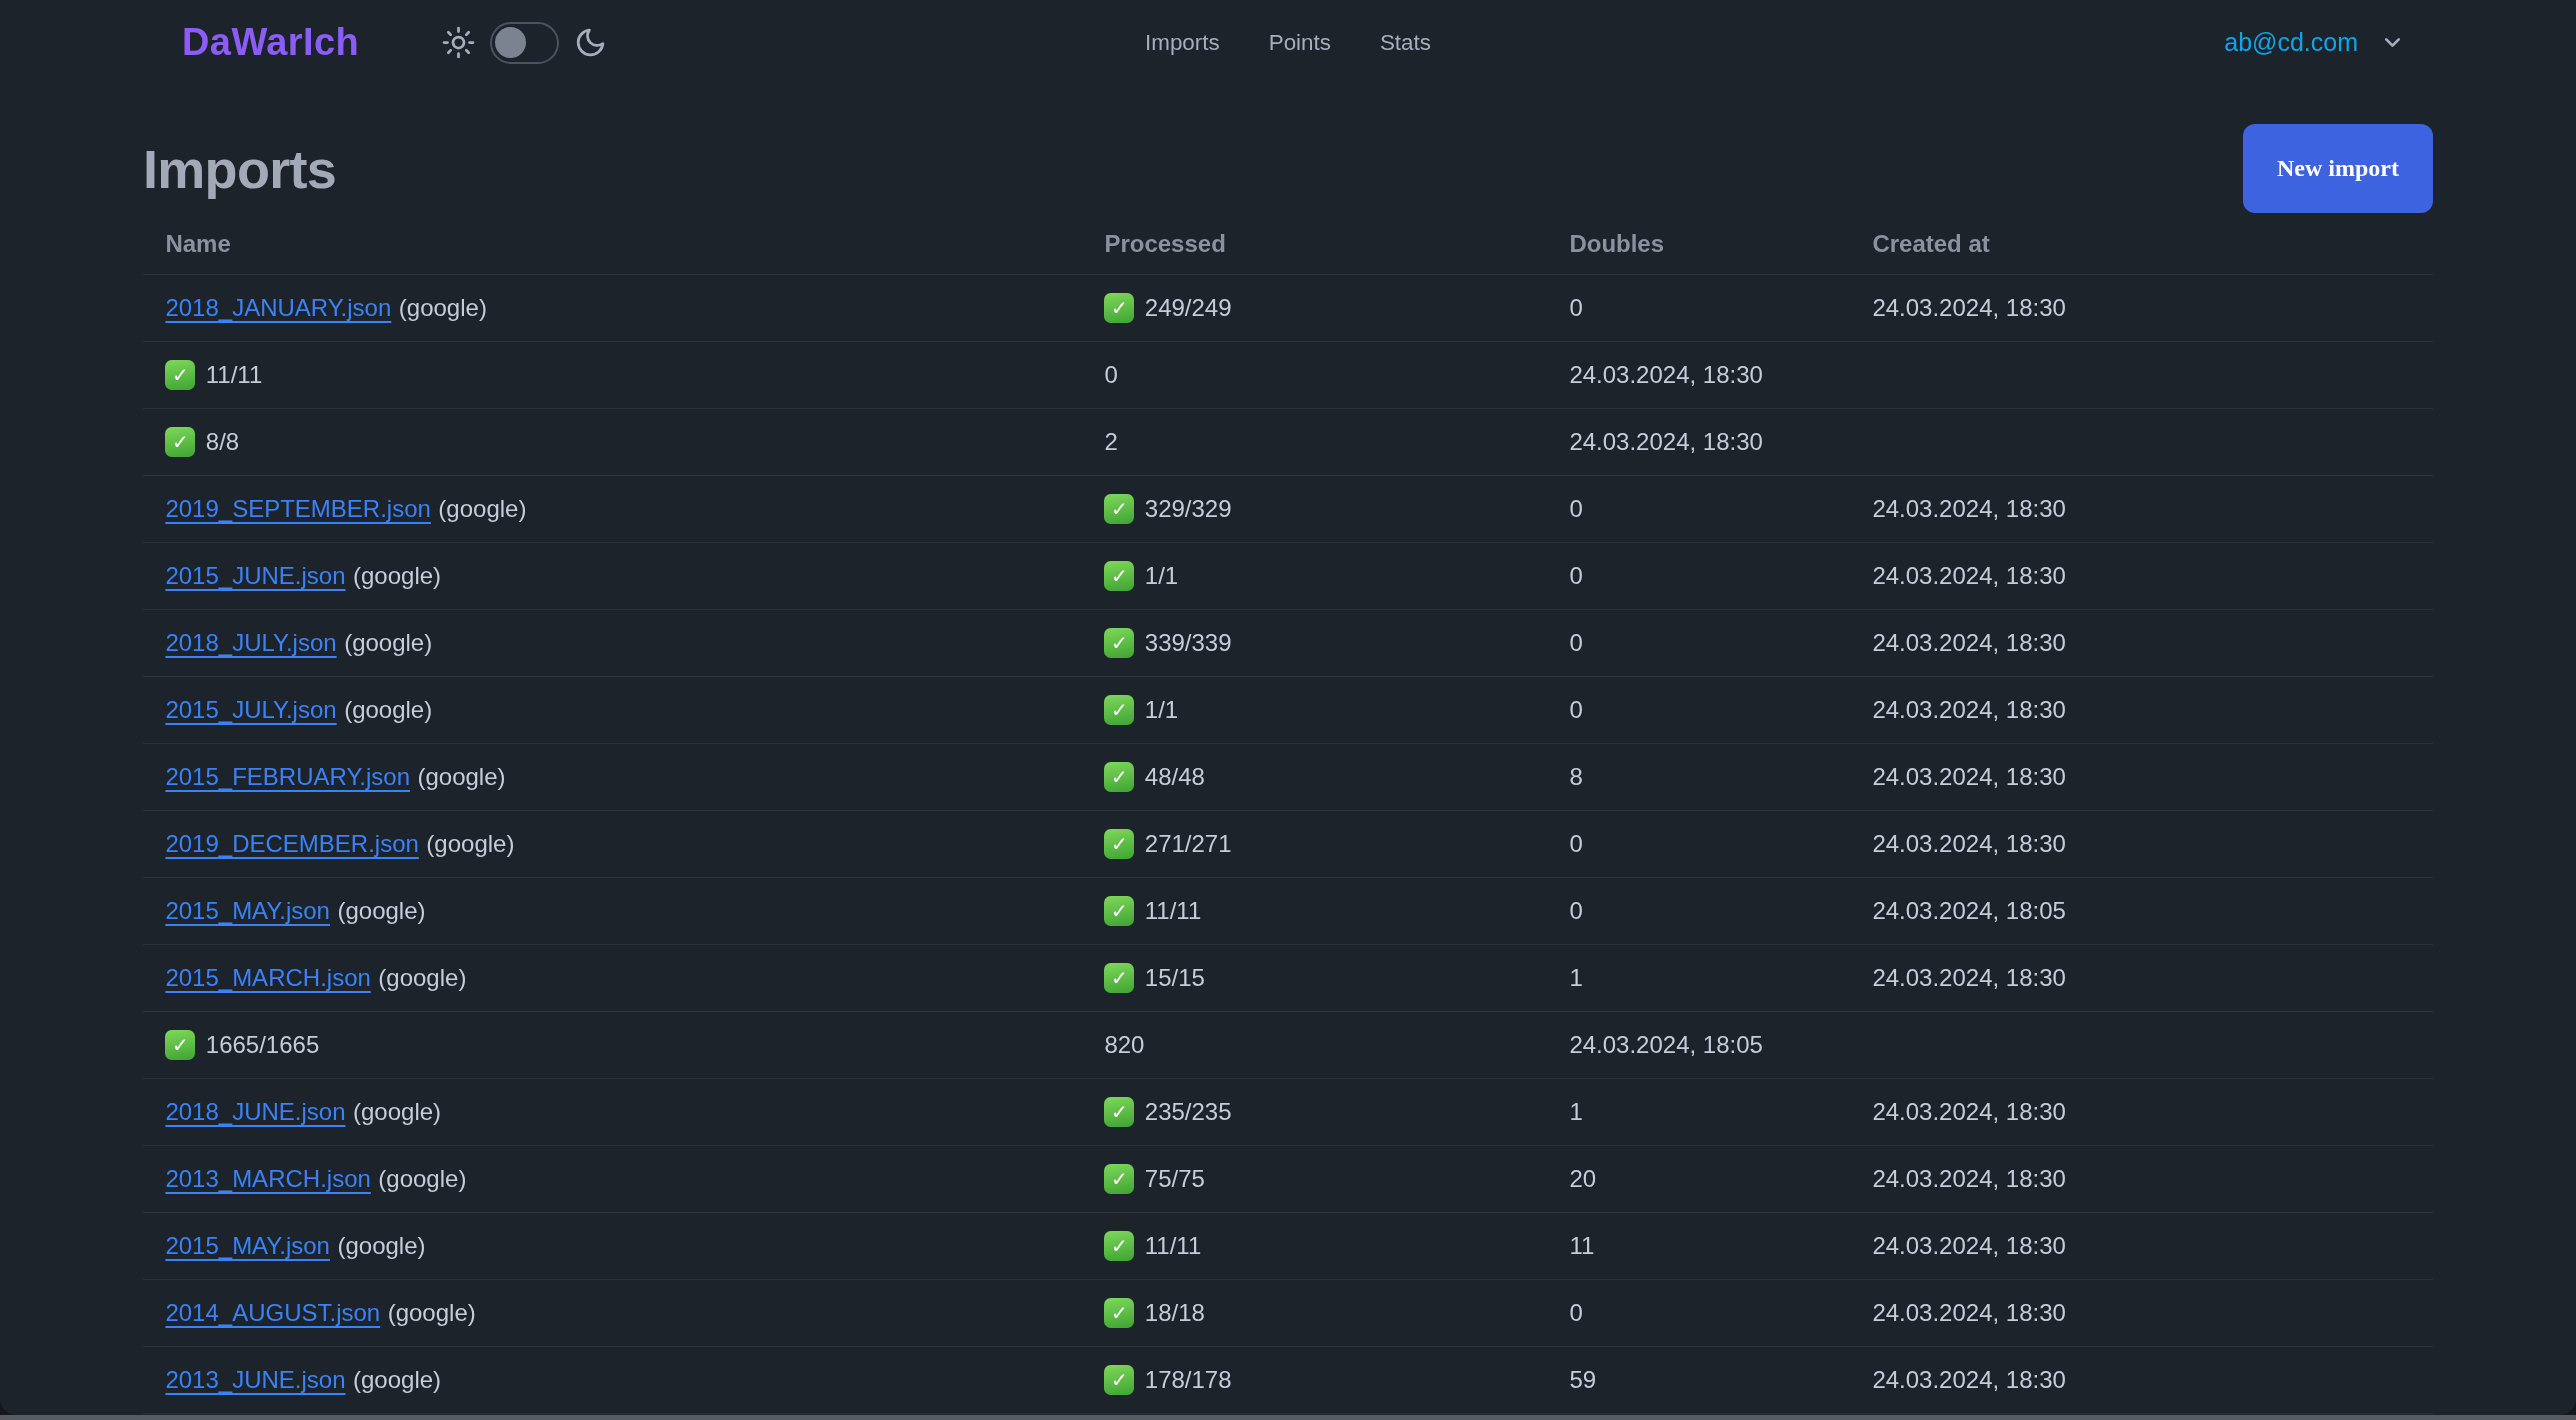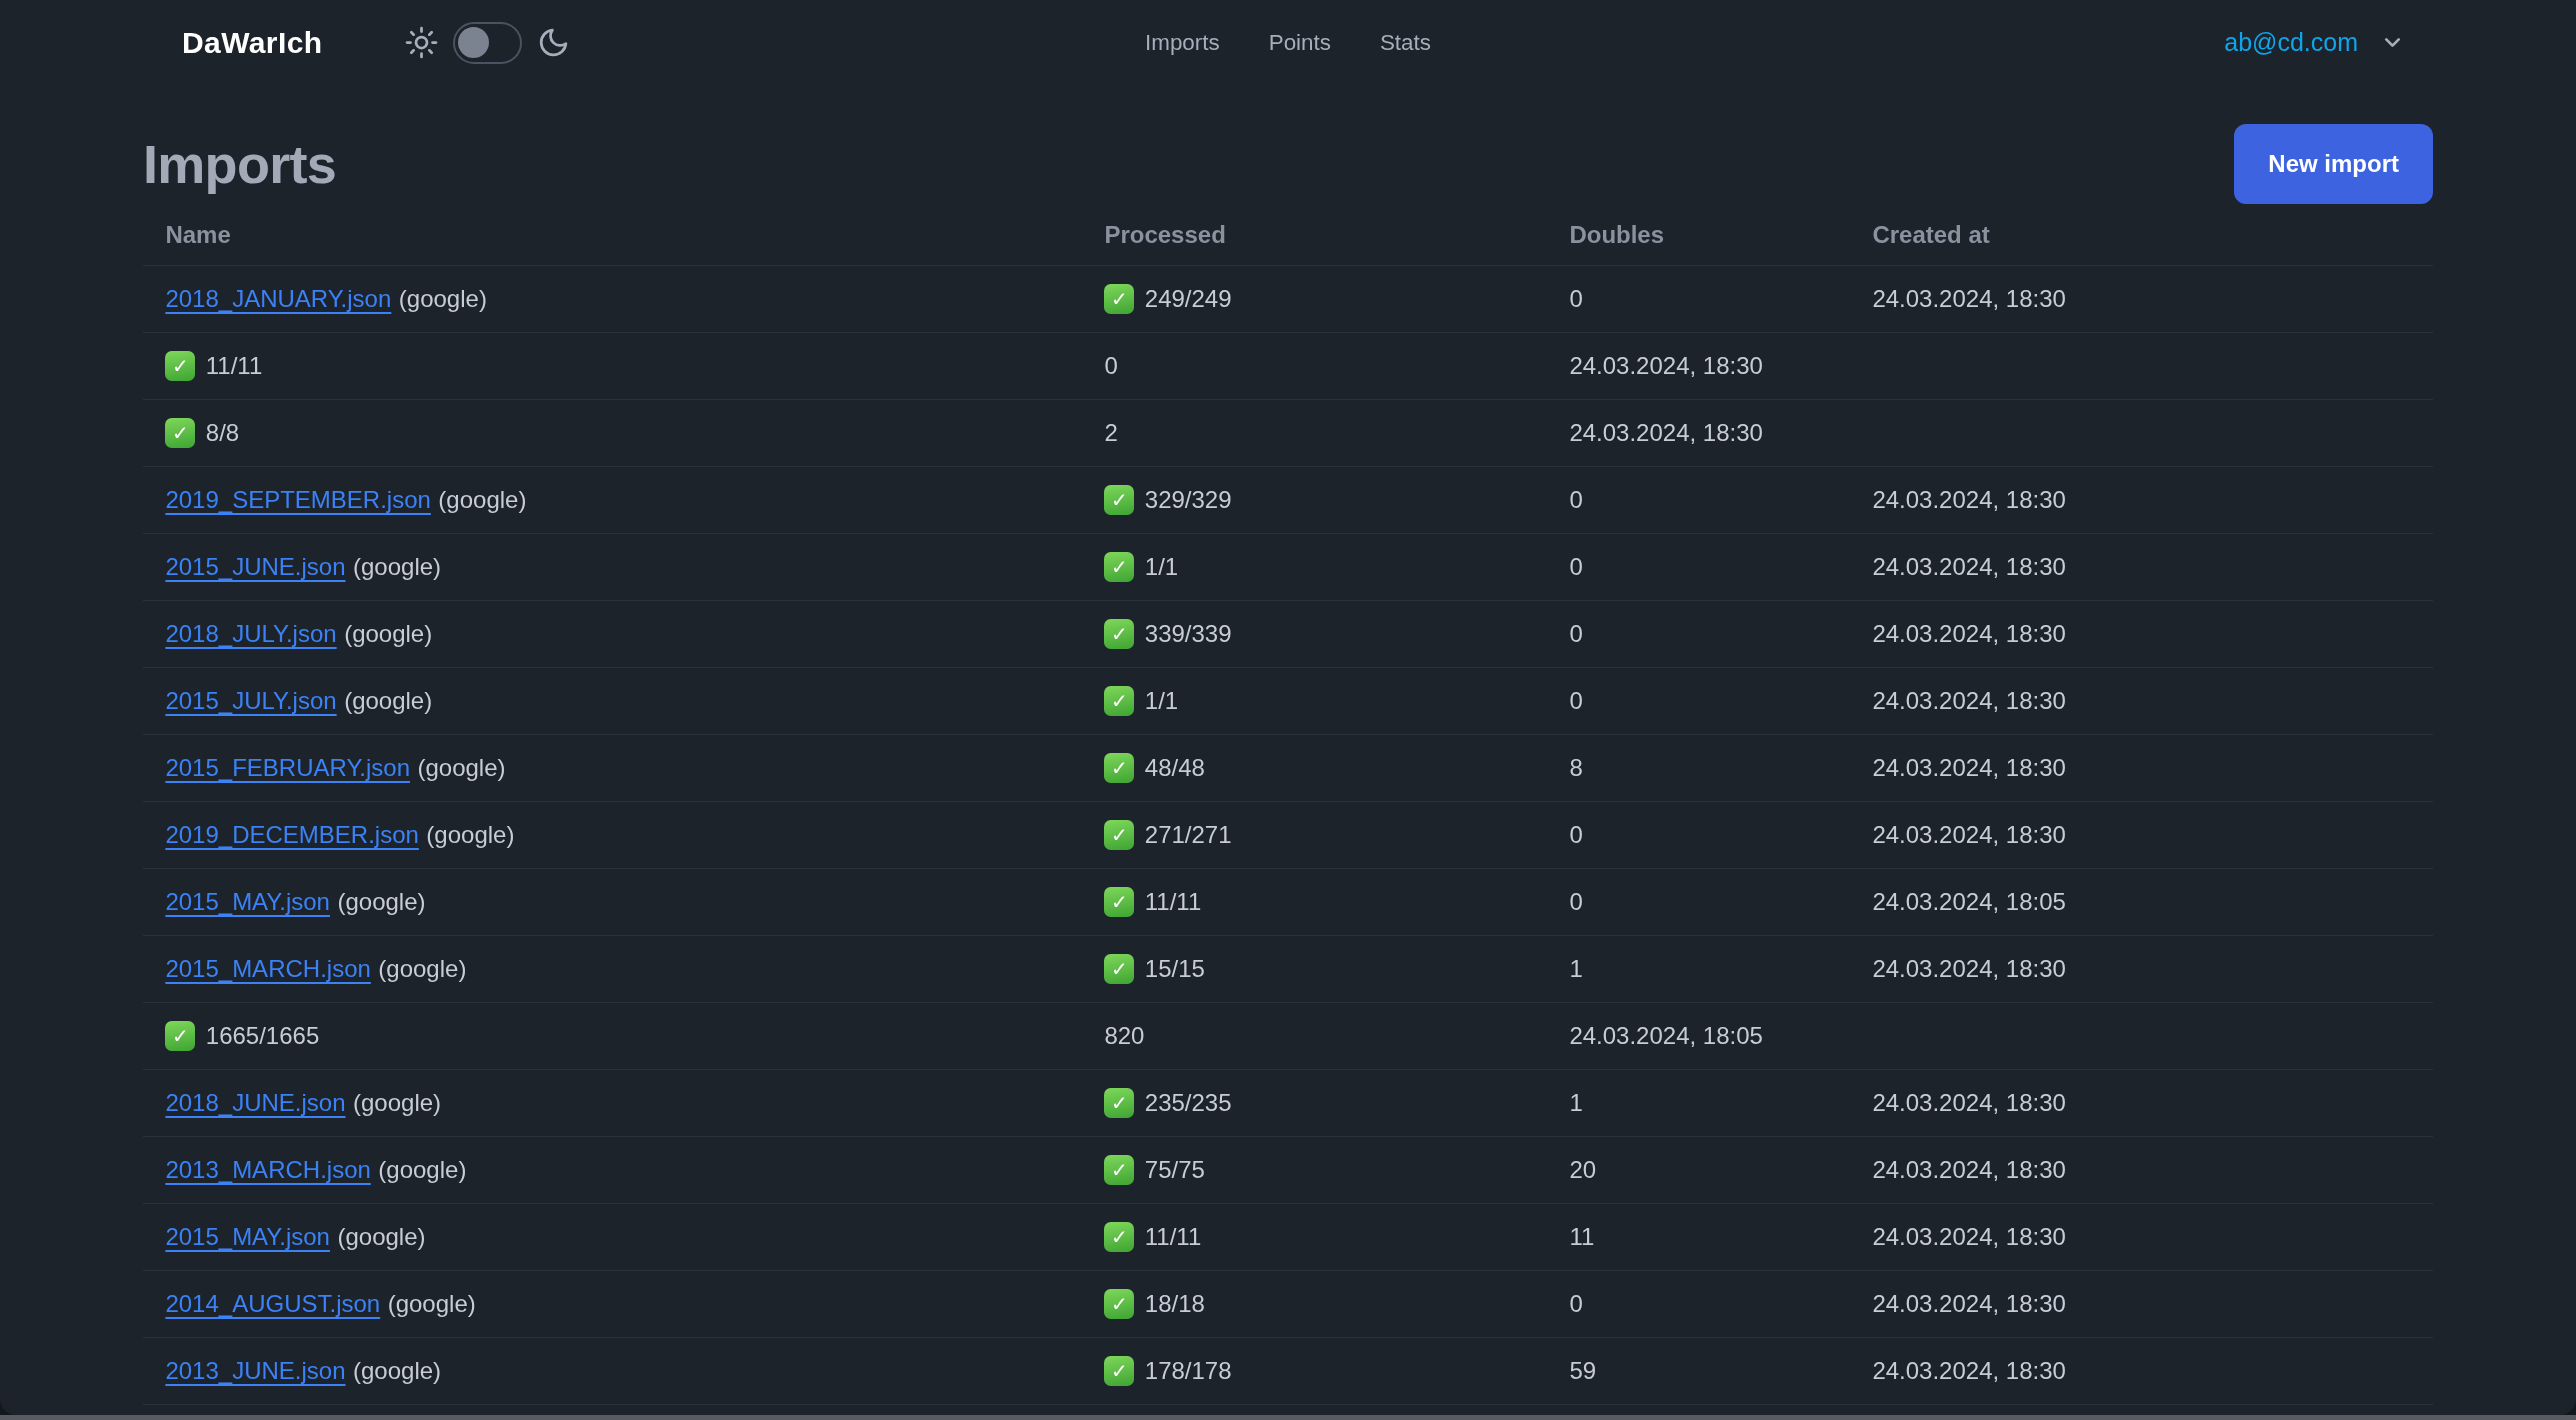--- a/index.html
+++ b/index.html
@@ -15,43 +15,43 @@
   }
   .bottom-bar { height: 6px; width: 100%; background: #585b62; }
 
   
   .navbar {
     height: 85px; position: relative;
     display: flex; align-items: center; justify-content: space-between;
     padding: 0 171px 0 182px;
   }
   .nav-left { display: flex; align-items: center; }
-  .logo { font-size: 30px; font-weight: bold; color: #ffffff; letter-spacing: 0.4px; cursor: pointer; }
+  .logo { font-size: 38px; font-weight: bold; color: #8b5cf6; letter-spacing: 0.4px; cursor: pointer; }
   .theme-toggle { display: flex; align-items: center; gap: 15px; margin-left: 83px; cursor: pointer; }
   .icon { color: #a6adbb; display: inline-flex; }
   .toggle-track {
     width: 69px; height: 42px; border: 2.2px solid #4b5260; border-radius: 21px;
     display: flex; align-items: center; padding: 0 3px;
   }
   .toggle-knob { width: 31px; height: 31px; border-radius: 50%; background: #7b8290; }
   .nav-center {
     position: absolute; left: 50%; top: 50%; transform: translate(-50%,-50%);
     display: flex; gap: 49px;
   }
   .nav-link { font-size: 22.4px; color: #a6adbb; cursor: pointer; white-space: nowrap; }
   .nav-right { display: flex; align-items: center; gap: 22px; color: #0ea5e9; font-size: 25px; cursor: pointer; }
 
   
   main { padding: 0 143px; }
   .page-head { margin-top: 39px; display: flex; align-items: center; justify-content: space-between; }
   h1 { margin: 0; font-size: 54px; line-height: 72px; font-weight: bold; color: #a2aab8; letter-spacing: -0.7px; }
   .btn-primary {
-    height: 80px; padding: 12px 34px; border: none; border-radius: 12px;
+    height: 89px; padding: 12px 34px; border: none; border-radius: 12px;
     background: #3d63e1; color: #ffffff; font-size: 24px; font-weight: 600;
-    font-family: Liberation Sans, sans-serif; cursor: pointer;
+    font-family: Liberation Serif, serif; cursor: pointer;
   }
 
   
   .imports-table { width: 100%; }
   .thead, .tr { display: grid; grid-template-columns: 939px 465px 303px 1fr; }
   .thead { height: 62px; align-items: center; border-bottom: 1.5px solid rgba(255,255,255,0.07); }
   .th { padding-left: 22.4px; font-size: 24px; font-weight: bold; color: #8a92a0; }
   .tr { height: 67px; align-items: center; border-bottom: 1.5px solid rgba(255,255,255,0.07); }
   .td { padding-left: 22.4px; font-size: 24px; color: #c7cdd8; white-space: nowrap; }
   .file-link {

